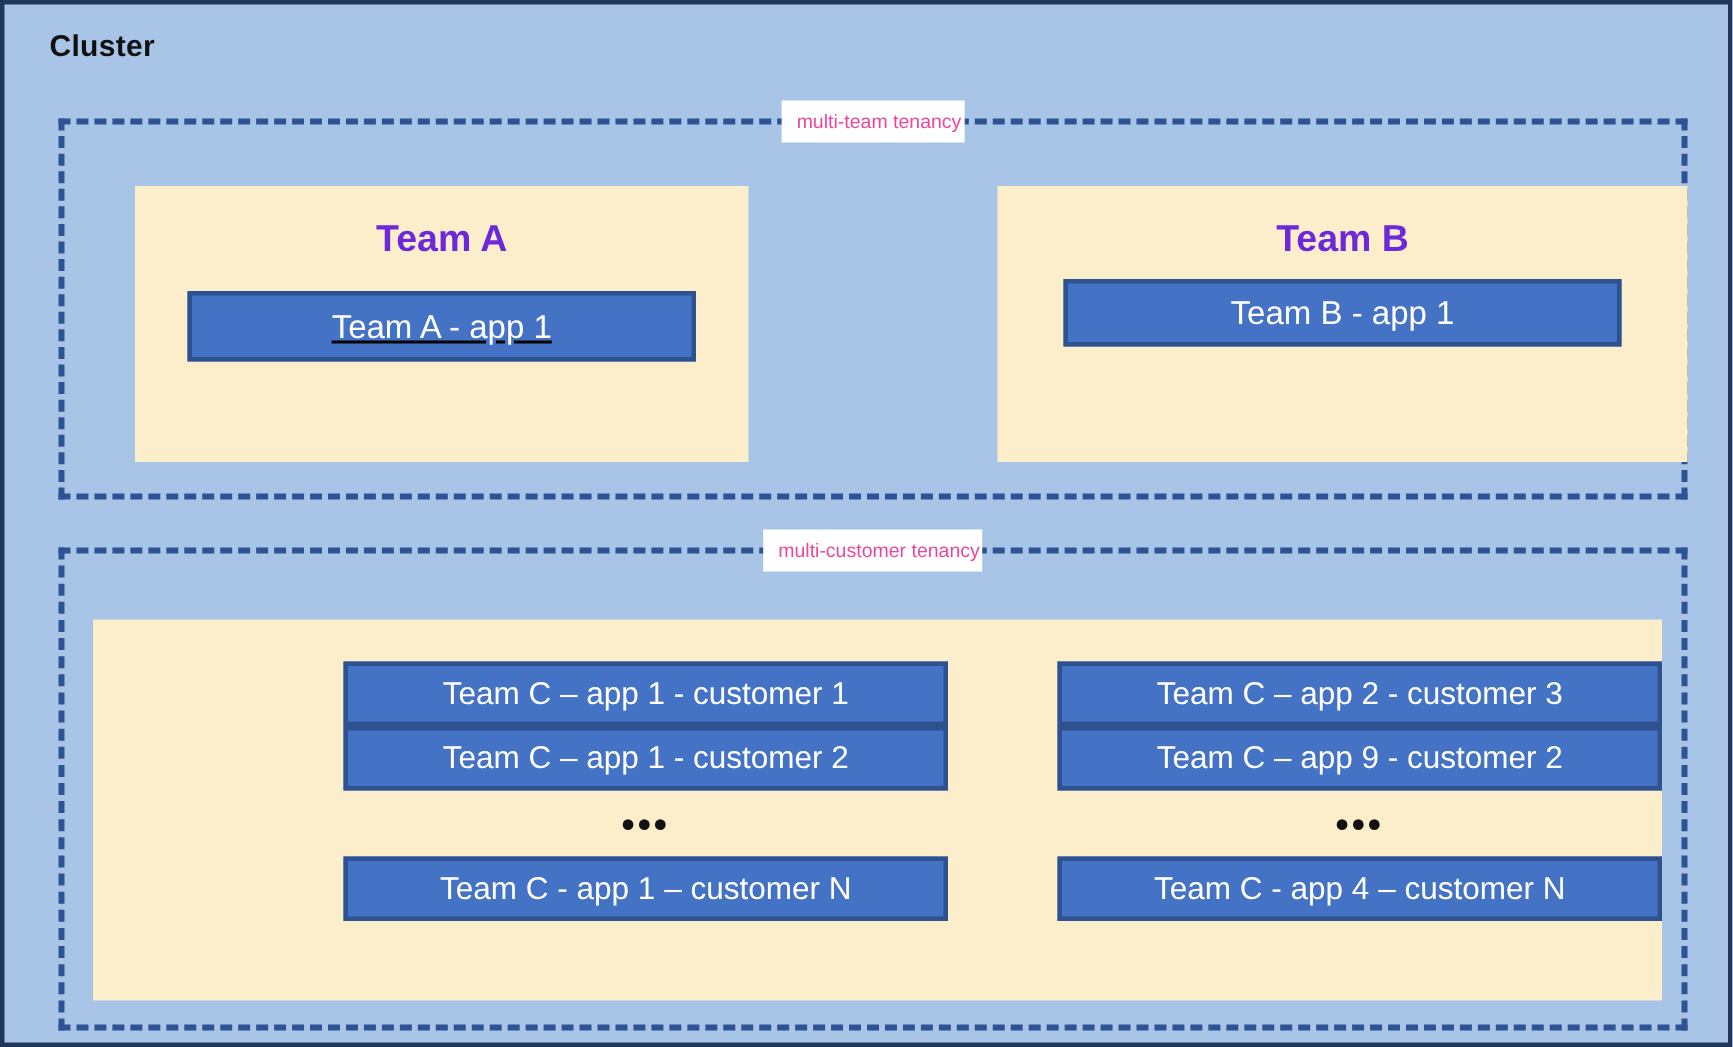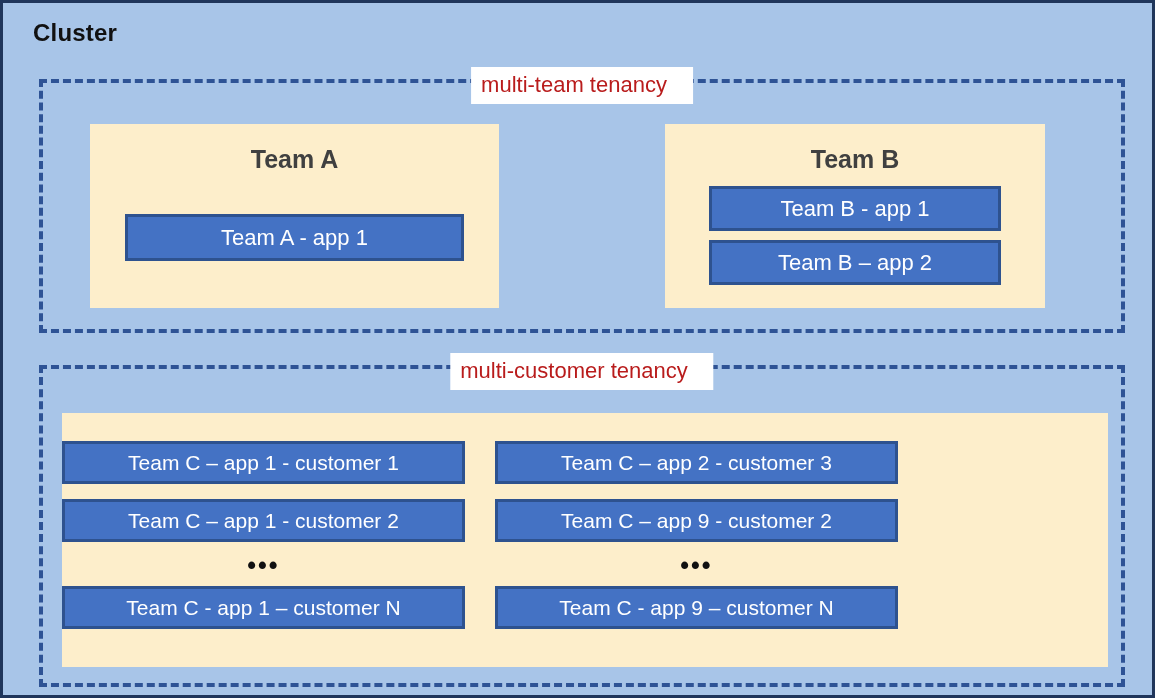--- a/index.html
+++ b/index.html
@@ -20,21 +20,21 @@
     box-sizing: border-box;
     background: #A8C5E8;
     border: 3px solid #20365B;
     overflow: hidden;
   }
 
   .cluster-title {
     position: absolute;
     left: 30px;
     top: 18px;
-    font-size: 24px;
+    font-size: 20px;
     font-weight: bold;
     color: #111111;
     letter-spacing: 0.2px;
     line-height: 1;
     white-space: nowrap;
   }
 
   
   .tenancy-group {
     position: absolute;
@@ -54,58 +54,58 @@
     width: 1086px;
     height: 322px;
   }
 
   .tenancy-label {
     position: absolute;
     top: -16px;
     left: 50%;
     transform: translateX(-50%);
     background: #FFFFFF;
-    color: #b91c1c;
-    font-size: 22px;
-    line-height: 1;
-    padding: 7px 26px 8px 10px;
+    color: #ec4899;
+    font-size: 13px;
+    line-height: 1;
+    padding: 7px 2px 8px 10px;
     white-space: nowrap;
   }
 
   
   .team-panel {
     position: absolute;
     box-sizing: border-box;
     background: #FDEECB;
     padding-top: 10px;
   }
   .team-panel.team-a {
     left: 47px;
     top: 41px;
     width: 409px;
     height: 184px;
   }
   .team-panel.team-b {
     left: 622px;
     top: 41px;
-    width: 380px;
+    width: 460px;
     height: 184px;
   }
   .team-panel.team-c {
     left: 19px;
     top: 44px;
     width: 1046px;
     height: 254px;
   }
 
   .team-title {
     text-align: center;
     font-size: 25px;
     font-weight: bold;
-    color: #404040;
+    color: #6d28d9;
     line-height: 1.2;
     margin: 10px 0 0 0;
   }
   .team-panel.team-c .team-title {
     margin-top: 14px;
     font-size: 25px;
   }
 
   
   .app-box {
@@ -116,22 +116,23 @@
     font-size: 22px;
     line-height: 1;
     display: flex;
     align-items: center;
     justify-content: center;
     white-space: nowrap;
   }
 
   
   .team-a .app-list {
-    margin-top: 40px;
+    margin-top: 20px;
     padding: 0 35px;
+    text-decoration: underline;
   }
   .team-a .app-box {
     height: 47px;
   }
 
   
   .team-b .app-list {
     margin-top: 12px;
     padding: 0 44px;
     display: flex;
@@ -139,34 +140,33 @@
     gap: 9px;
   }
   .team-b .app-box {
     height: 45px;
   }
 
   
   .team-c .columns {
     margin-top: 18px;
     display: flex;
-    justify-content: flex-start;
-    gap: 30px;
+    justify-content: flex-end;
+    gap: 73px;
   }
   .team-c .column {
     width: 403px;
     display: flex;
     flex-direction: column;
   }
   .team-c .app-box {
     height: 43px;
     font-size: 21px;
   }
   .team-c .app-box + .app-box {
-    margin-top: 15px;
   }
   .ellipsis {
     text-align: center;
     font-size: 25px;
     font-weight: bold;
     color: #111111;
     line-height: 1;
     margin: 11px 0 8px 0;
     letter-spacing: 2px;
   }
@@ -186,21 +186,20 @@
       <div class="team-title">Team A</div>
       <div class="app-list">
         <div class="app-box">Team A - app 1</div>
       </div>
     </div>
 
     <div class="team-panel team-b">
       <div class="team-title">Team B</div>
       <div class="app-list">
         <div class="app-box">Team B - app 1</div>
-        <div class="app-box">Team B – app 2</div>
       </div>
     </div>
 
   </div>
 
   <div class="tenancy-group multi-customer">
 
     <div class="tenancy-label">multi-customer tenancy</div>
 
     <div class="team-panel team-c">
@@ -211,21 +210,21 @@
           <div class="app-box">Team C – app 1 - customer 1</div>
           <div class="app-box">Team C – app 1 - customer 2</div>
           <div class="ellipsis">•••</div>
           <div class="app-box">Team C - app 1 – customer N</div>
         </div>
 
         <div class="column">
           <div class="app-box">Team C – app 2 - customer 3</div>
           <div class="app-box">Team C – app 9 - customer 2</div>
           <div class="ellipsis">•••</div>
-          <div class="app-box">Team C - app 9 – customer N</div>
+          <div class="app-box">Team C - app 4 – customer N</div>
         </div>
 
       </div>
     </div>
 
   </div>
 
 </div>
 
 </body></html>

